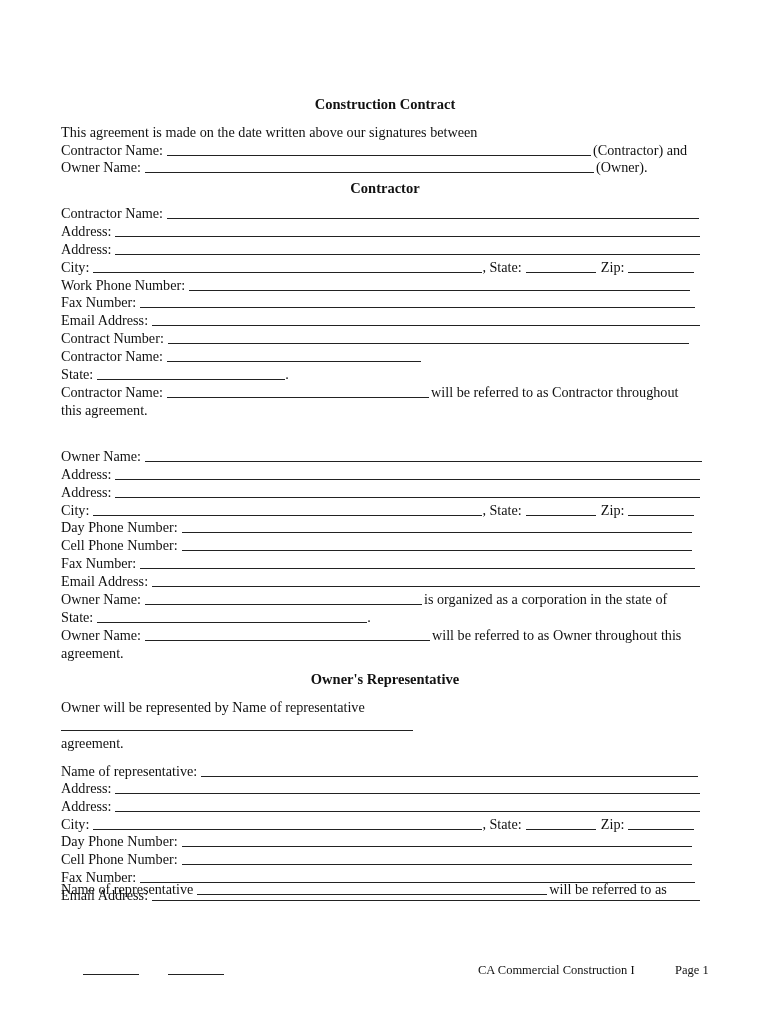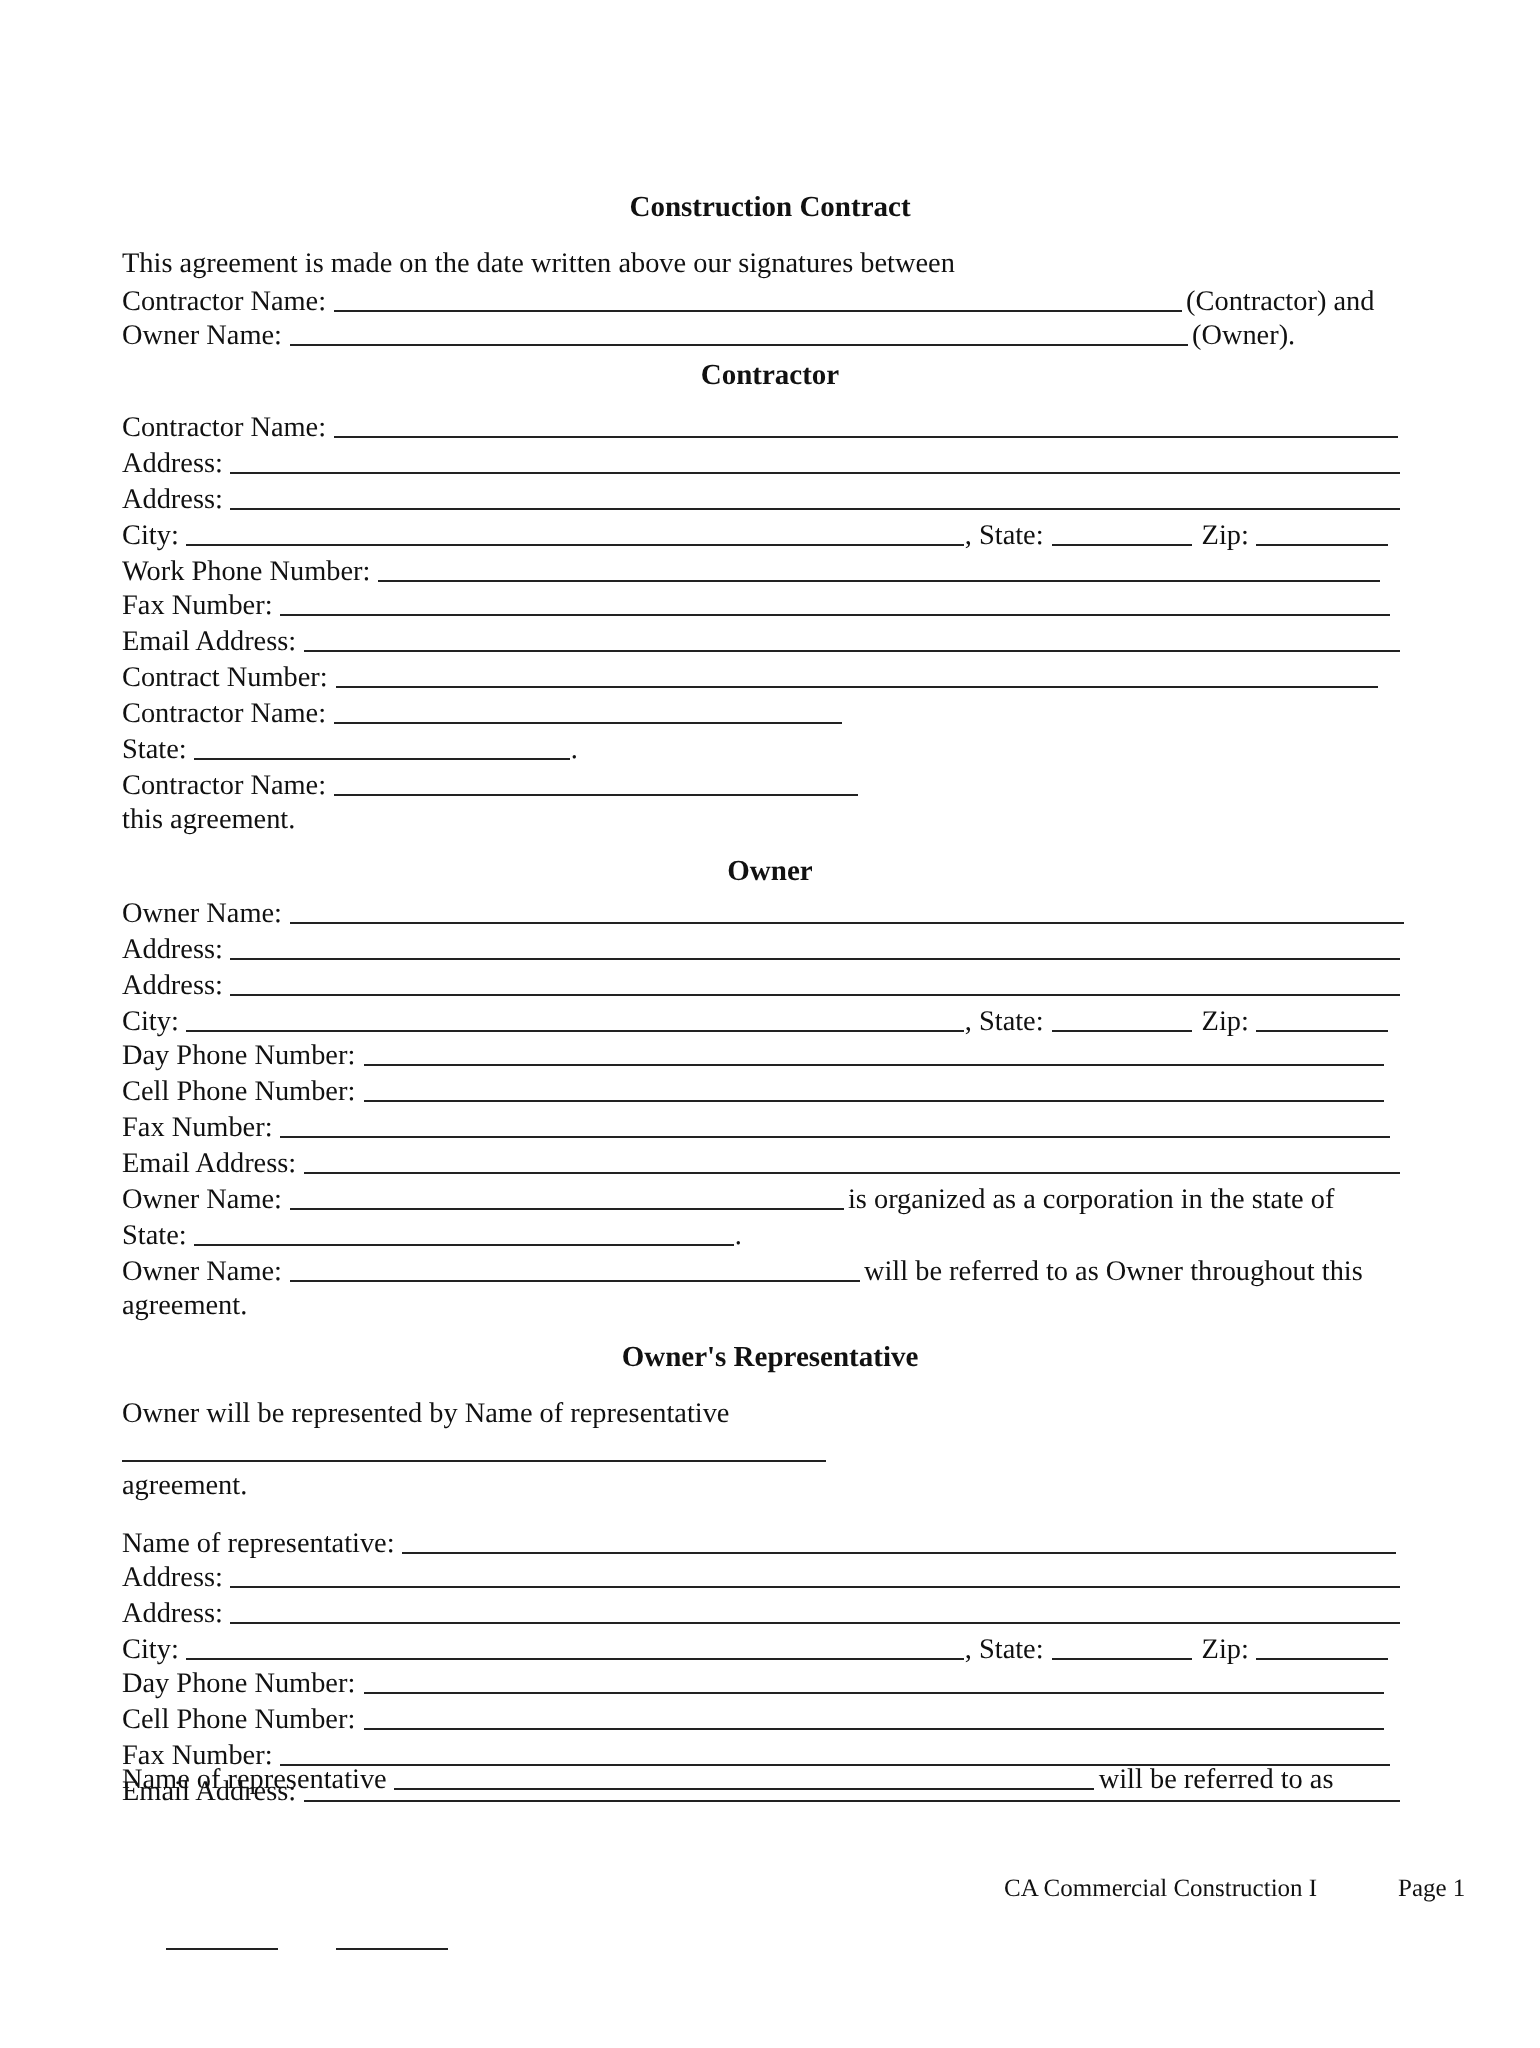--- a/index.html
+++ b/index.html
@@ -5,21 +5,21 @@
   html, body { margin:0; padding:0; background:#ffffff; }
   body { width:770px; height:1024px; position:relative; overflow:hidden;
          font-family:"Liberation Serif","DejaVu Serif",serif; color:#111; font-size:14.2px; }
   .page { position:absolute; left:0; top:0; width:770px; height:1024px; }
   .h { position:absolute; left:0; width:770px; text-align:center; font-weight:bold; font-size:14.5px; }
   .row { position:absolute; left:61px; height:18px; line-height:18px; white-space:nowrap; display:flex; align-items:baseline; }
   .lbl { display:inline-block; }
   .ul { display:inline-block; border-bottom:1px solid #222; height:13px; margin-left:4px; margin-right:2px; position:relative; top:1px; }
   .plain { position:absolute; left:61px; line-height:18px; white-space:nowrap; }
   .footline { position:absolute; top:974px; height:0; border-top:1.3px solid #222; }
-  .foot { position:absolute; top:936px; font-size:12.5px; line-height:16px; white-space:nowrap;margin-left:24px; }
+  .foot { position:absolute; top:962px; font-size:12.5px; line-height:16px; white-space:nowrap; }
 </style>
 </head>
 <body>
 
 <div class="page">
 
   <div class="h" style="top:96px">Construction Contract</div>
 
   <div class="plain" style="top:123px">This agreement is made on the date written above our signatures between</div>
   <div class="row" style="top:141px">
@@ -75,24 +75,24 @@
     <span class="ul" style="width:254px"></span>
   </div>
   <div class="row" style="top:365px">
     <span class="lbl">State:</span>
     <span class="ul" style="width:188px;margin-right:0"></span>
     <span class="lbl">.</span>
   </div>
   <div class="row" style="top:383px">
     <span class="lbl">Contractor Name:</span>
     <span class="ul" style="width:262px"></span>
+    <span class="lbl">will be referred to as Contractor throughout</span>
   </div>
   <div class="plain" style="top:401px">this agreement.</div>
 
-  <div class="h" style="top:428px">Owner</div>
   <div class="row" style="top:447px">
     <span class="lbl">Owner Name:</span>
     <span class="ul" style="width:557px"></span>
   </div>
   <div class="row" style="top:465px">
     <span class="lbl">Address:</span>
     <span class="ul" style="width:585px"></span>
   </div>
   <div class="row" style="top:483px">
     <span class="lbl">Address:</span>

